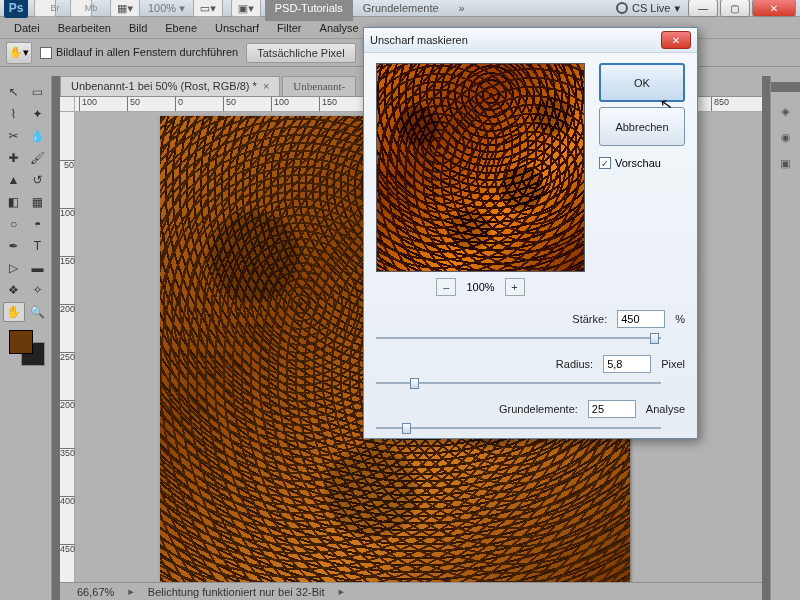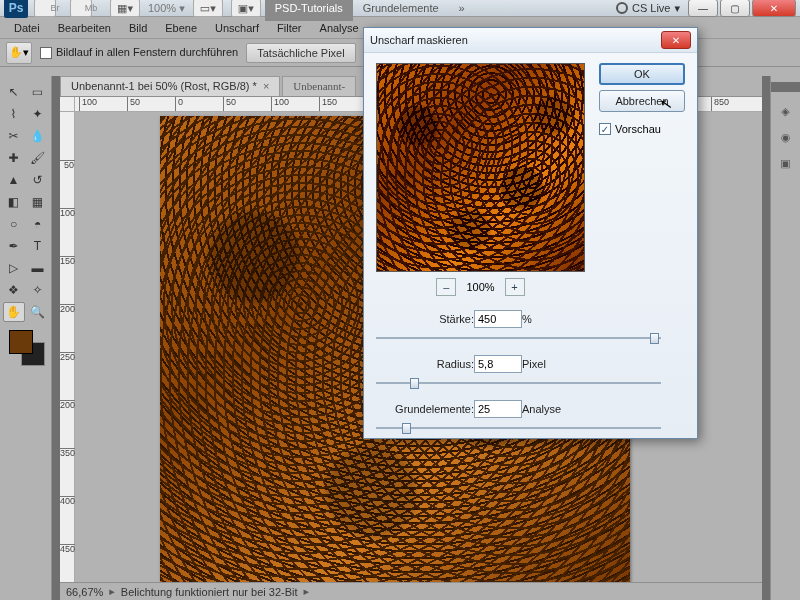--- a/index.html
+++ b/index.html
@@ -65,47 +65,47 @@
   radial-gradient(circle at 45% 80%, rgba(0,0,0,.2) 0 9%, transparent 11%),
   radial-gradient(circle at 85% 25%, rgba(0,0,0,.2) 0 7%, transparent 9%),
   repeating-radial-gradient(circle at 30% 40%, #4a2a08 0 2px, transparent 2px 8px),
   repeating-radial-gradient(circle at 75% 55%, #4a2a08 0 2px, transparent 2px 9px),
   repeating-radial-gradient(circle at 55% 15%, #3a2006 0 2px, transparent 2px 7px),
   linear-gradient(135deg, #b86b1f, #8a4810, #c87a28, #7a3e0c);
   background-blend-mode: normal;
   filter: contrast(1.1);
 }
 
-.statusbar { height:18px; background:#b3b3b3; border-top:1px solid #8f8f8f; display:flex; align-items:center; padding:0 6px; gap:6px; color:#333; }
+.statusbar { height:18px; background:#b3b3b3; border-top:1px solid #8f8f8f; display:flex; align-items:center; padding:0 17px; gap:14px; color:#333; }
 .statusbar .arrow { color:#555; }
 
 
 .rightdock { width: 30px; background:#b3b3b3; border-left:1px solid #8f8f8f; padding-top:6px; display:flex;flex-direction:column;align-items:center; gap:4px;}
 .rightdock .panel-hdr { height:10px; width:100%; background:#6f6f6f; margin-bottom:4px;}
 .dock-ico { width:22px;height:22px; display:flex;align-items:center;justify-content:center; color:#555; }
 
 
 .dialog { position:absolute; left:363px; top:27px; width:335px; height:412px; background: linear-gradient(#f4f8fc,#e6edf4); border:1px solid #6b89a6; box-shadow: 3px 3px 10px rgba(0,0,0,.4); }
 .dialog .dlg-title { height:25px; background: linear-gradient(#f7fbff,#dfe9f3); display:flex; align-items:center; padding:0 6px; border-bottom:1px solid #c8d4df; }
 .dialog .dlg-title span { flex:1; color:#222; }
 .dialog .dlg-close { width:30px;height:18px;background:linear-gradient(#f08080,#d43b2a);border:1px solid #9c2c20;border-radius:3px;color:#fff;display:flex;align-items:center;justify-content:center;font-size:10px; }
 .dialog .dlg-body { padding:10px 12px; position:relative; }
 .preview { width:209px; height:209px; border:1px solid #5a5a5a; box-shadow: inset 0 0 4px rgba(0,0,0,.5); margin-bottom:6px; }
 .preview .texture { filter: contrast(1.3) brightness(1.05); }
 .zoom-row { display:flex; align-items:center; justify-content:center; gap:10px; width:209px; margin-bottom:14px; }
 .zoom-btn { width:20px;height:18px;border:1px solid #9aa;background:#eef3f8;display:flex;align-items:center;justify-content:center;color:#345; }
-.param { display:flex; align-items:center; gap:0; margin-bottom:3px; }
+.param { display:flex; align-items:center; gap:10px; margin-bottom:3px;justify-content:flex-end; }
 .param label { width:98px; text-align:right; color:#222; }
 .param input { width:48px; height:18px; border:1px solid #8aa1b5; padding:1px 3px; background:#fff; }
 .param .unit { color:#222; }
 .slider { width:285px; height:14px; position:relative; margin-bottom:10px; }
 .slider .track { position:absolute; top:6px; left:0; right:0; height:2px; background:#9fb1c1; }
 .slider .thumb { position:absolute; top:2px; width:9px; height:11px; background:linear-gradient(#fafcff,#cfd9e3); border:1px solid #6b89a6; }
 .dlg-right { position:absolute; right:12px; top:10px; width:86px; display:flex; flex-direction:column; gap:5px; }
-.dlg-btn { height:22px; border:1px solid #7a94ac; background:linear-gradient(#f6fafe,#dbe5ef); border-radius:3px; display:flex;align-items:center;justify-content:center; color:#222; }
+.dlg-btn { height:39px; border:1px solid #7a94ac; background:linear-gradient(#f6fafe,#dbe5ef); border-radius:3px; display:flex;align-items:center;justify-content:center; color:#222; }
 .dlg-btn.ok { border:2px solid #3b78b5; background:linear-gradient(#ecf4fc,#c4daef); font-weight:normal; }
 .cursor { position:absolute; right:24px; top:42px; font-size:15px; color:#000; pointer-events:none; transform: rotate(-10deg);}
 .chk-row { display:flex; align-items:center; gap:4px; margin-top:6px; }
 .chk-row .box { width:12px;height:12px;border:1px solid #5c7d9a;background:#fff;display:flex;align-items:center;justify-content:center;color:#2a5a8a;font-size:10px; }
 
 </style>
 </head>
 <body>
 
 <div class="titlebar">

